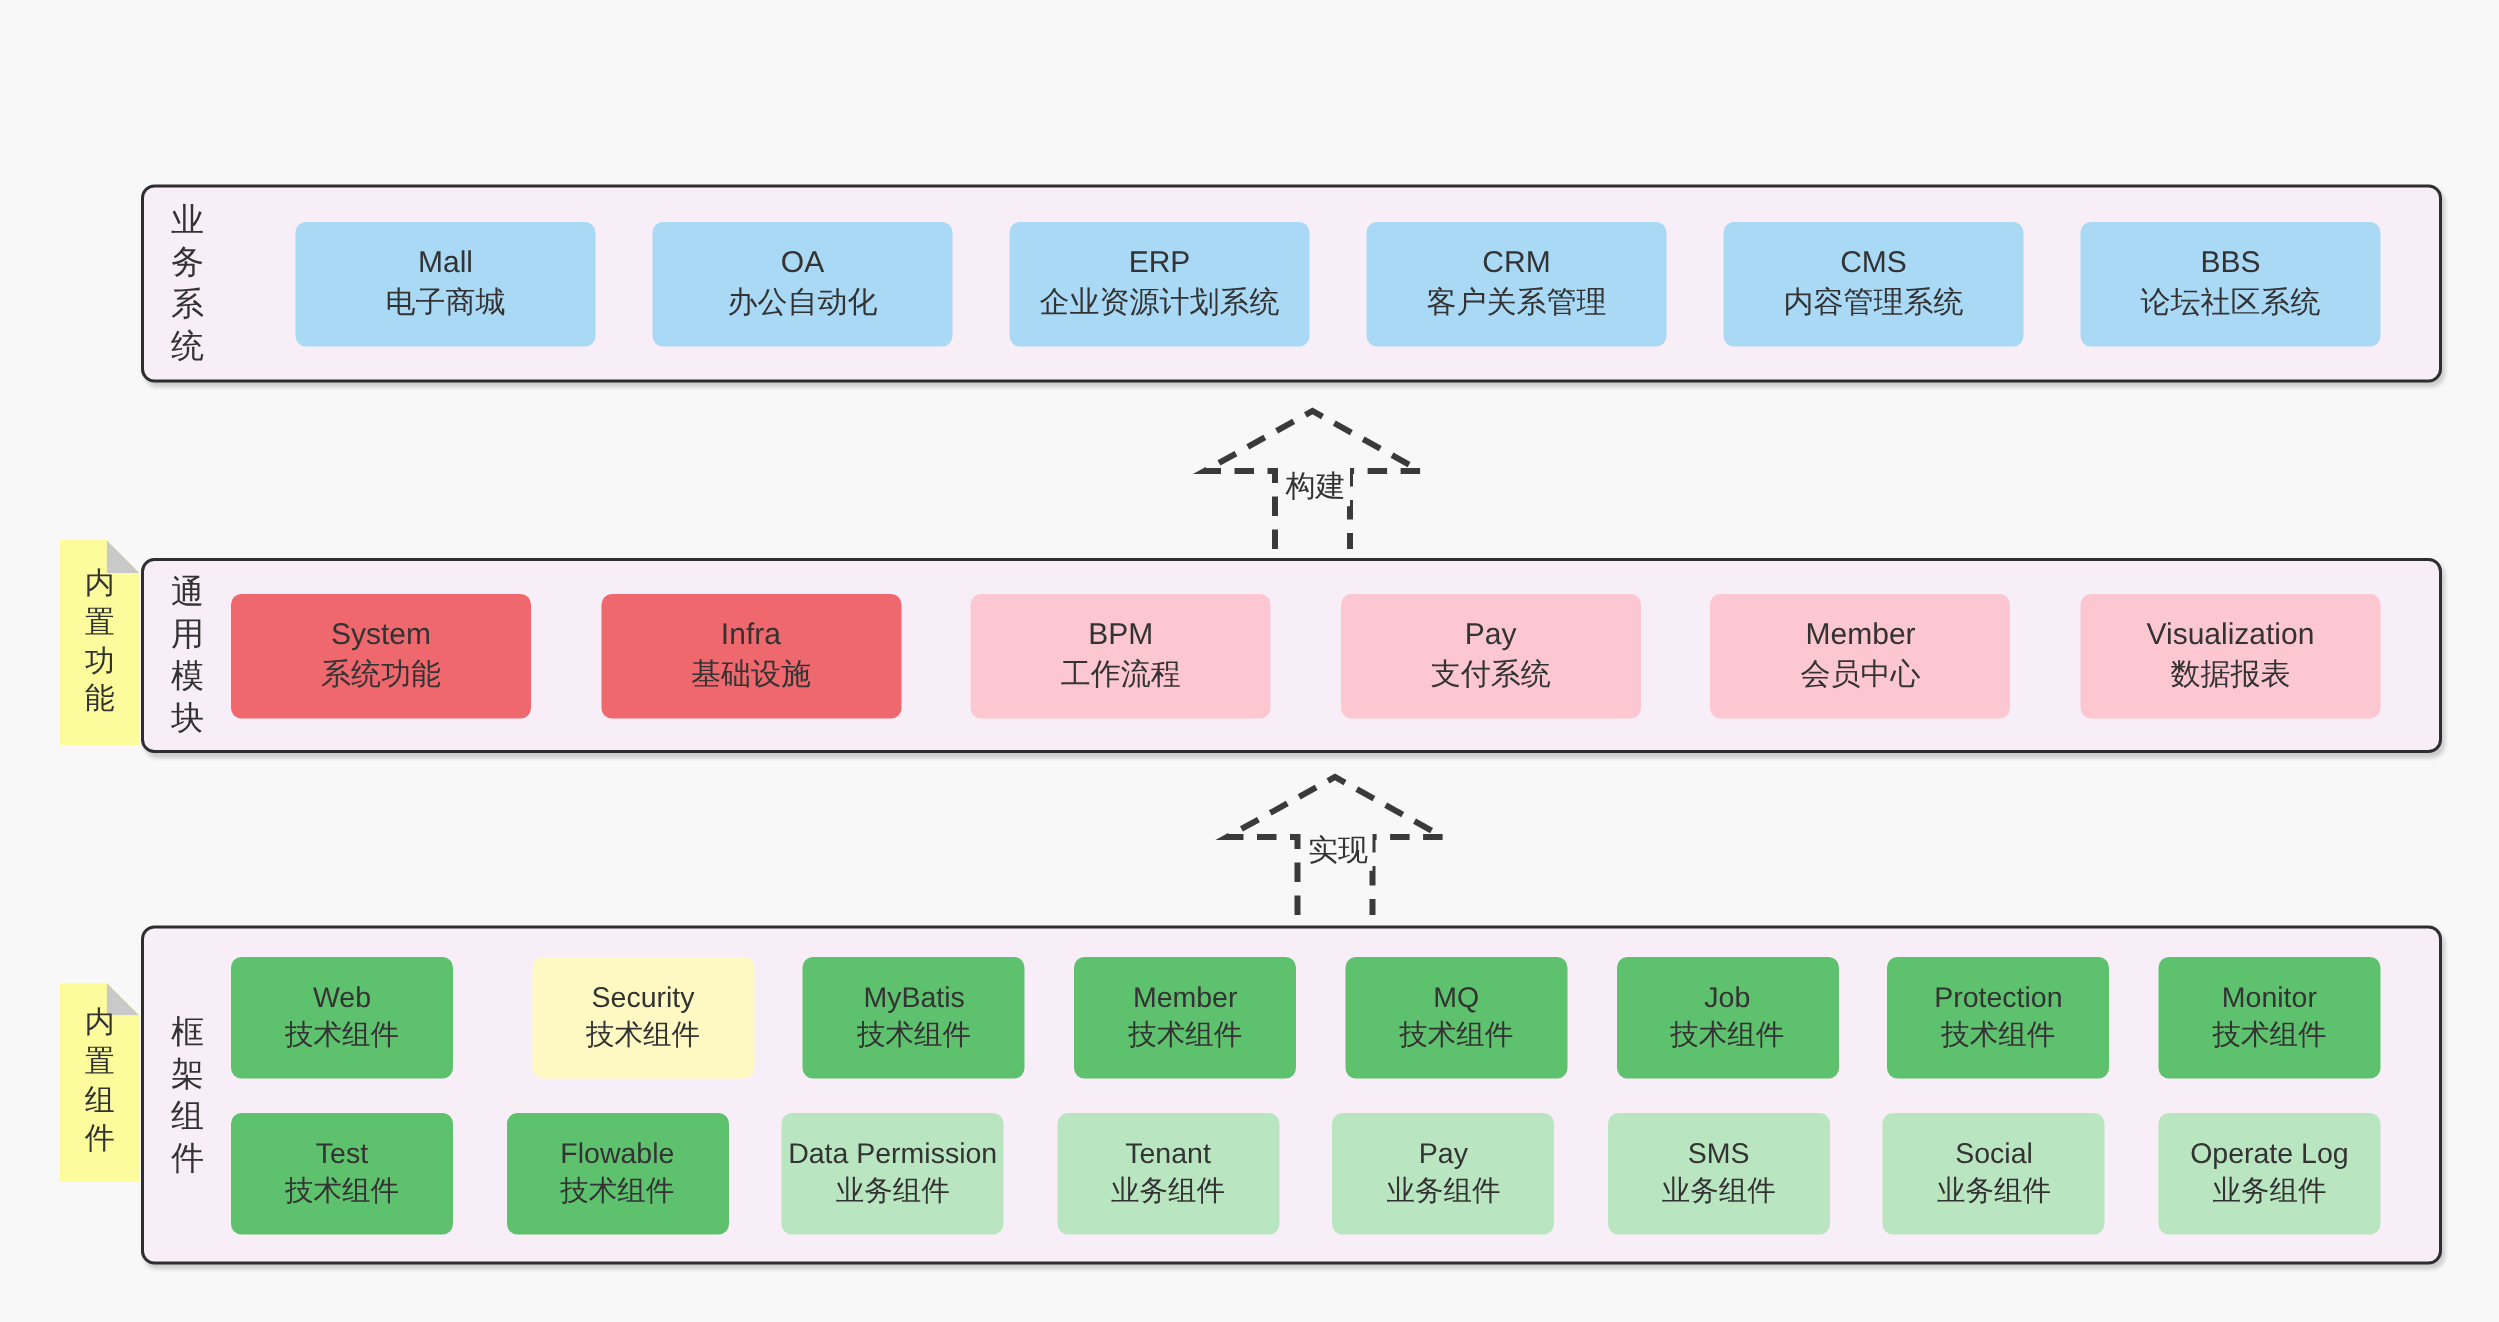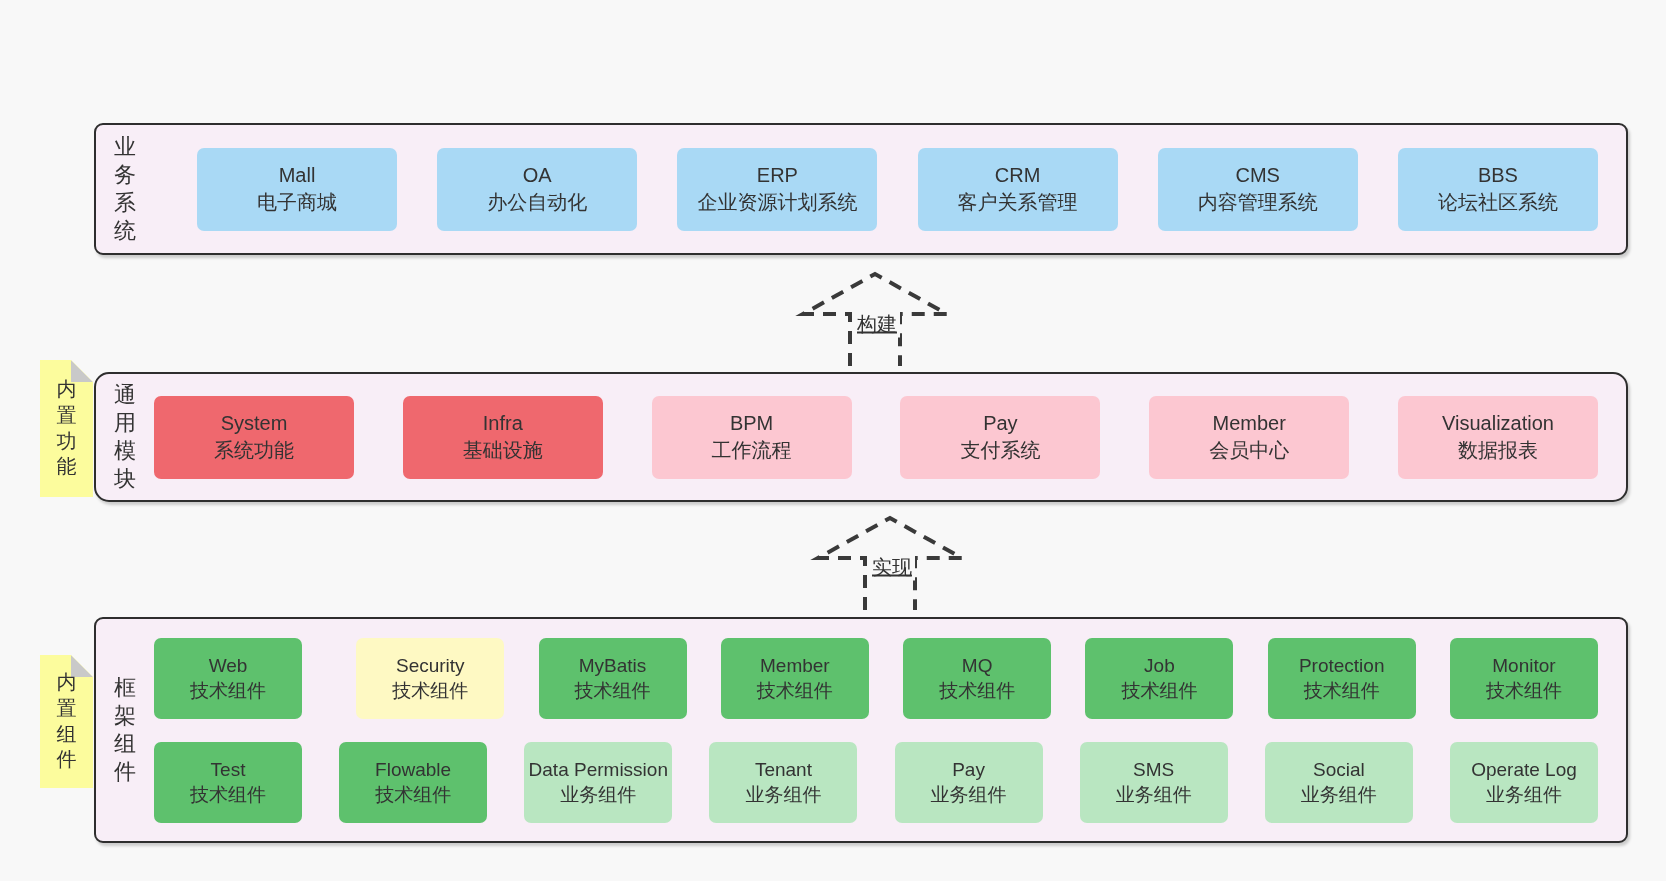--- a/index.html
+++ b/index.html
@@ -9,30 +9,30 @@
     font-family:"Liberation Sans","DejaVu Sans",sans-serif;
     color:#333;
   }
   .panel{
     position:absolute;left:94px;width:1534px;box-sizing:border-box;
     background:#f8eef7;border:2px solid #2e2e2e;border-radius:9px;
     box-shadow:2px 3px 3px rgba(0,0,0,.18);
     display:flex;align-items:stretch;
   }
   .panel-1{top:123px;height:132px;gap:43px;}
-  .panel-2{top:372px;height:130px;border-radius:15px;}
+  .panel-2{top:372px;height:130px;}
   .panel-3{top:617px;height:226px;}
   .panel-label-col{flex:0 0 58px;display:flex;align-items:center;justify-content:center;}
   .v-text{
     width:1.08em;font-size:22px;line-height:1.28;text-align:center;
     word-break:break-all;color:#333;
   }
   .panel-body{
     flex:1;display:flex;flex-direction:column;justify-content:center;
-    gap:23px;padding-right:28px;
+    gap:23px;padding-right:39px;
   }
   .box-row{display:flex;justify-content:space-between;}
   .box{
     border-radius:7px;display:flex;flex-direction:column;align-items:center;
     justify-content:center;text-align:center;color:#333;line-height:1.34;
     box-sizing:border-box;padding:2px 4px;
   }
   .panel-1 .box,.panel-2 .box{width:200px;height:83px;font-size:20px;}
   .panel-3 .box{width:148px;height:81px;font-size:19px;}
   .sticky{
@@ -46,21 +46,21 @@
     position:absolute;top:0;right:0;width:22px;height:22px;background:#c9c9c9;
     clip-path:polygon(0 0,100% 100%,0 100%);
   }
   .sticky .v-text{font-size:20px;position:relative;}
   .arrow-svg{position:absolute;width:160px;height:100px;}
   .arrow-1{left:795px;top:268px;}
   .arrow-2{left:810px;top:512px;}
   .arrow-path{fill:none;stroke:#3a3a3a;stroke-width:4;stroke-dasharray:13 9;}
   .arrow-label{
     position:absolute;transform:translate(-50%,-50%);background:#f8f8f8;
-    font-size:20px;color:#333;padding:0 3px;white-space:nowrap;z-index:5;text-decoration:underline;
+    font-size:20px;color:#333;padding:0 3px;white-space:nowrap;z-index:5;
   }
   .arrow-label-1{left:877px;top:324px;}
   .arrow-label-2{left:892px;top:567px;}
 </style>
 </head>
 <body>
 
 <div class="panel panel-1">
   <div class="panel-label-col">
     <div class="v-text">业务系统</div>

